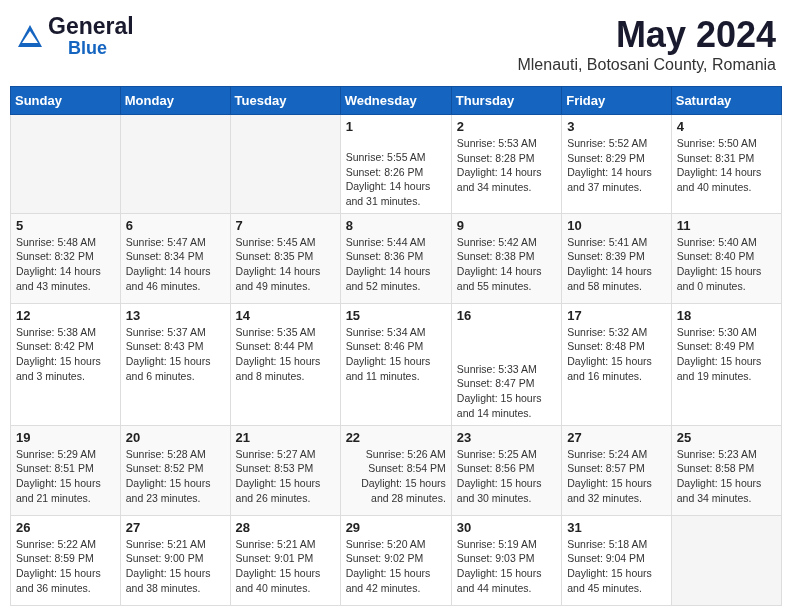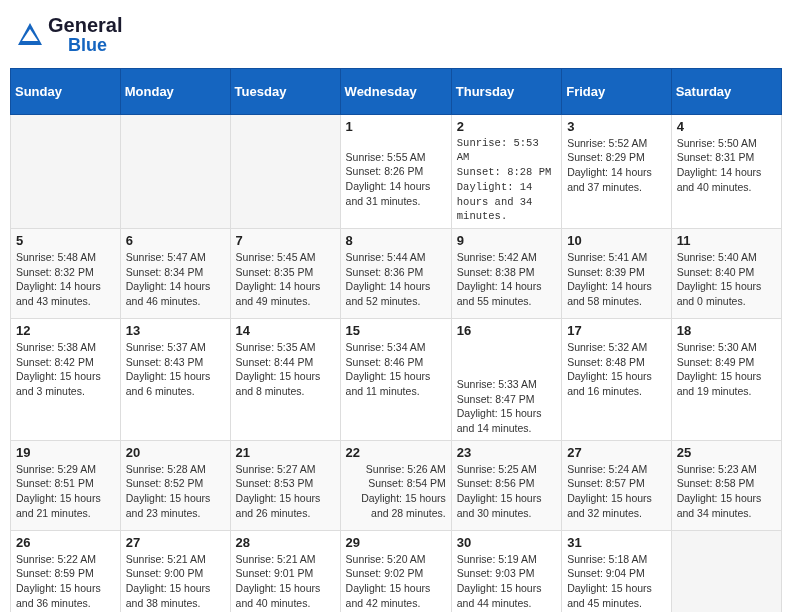--- a/index.html
+++ b/index.html
@@ -21,21 +21,21 @@
       display: flex;
       align-items: center;
       gap: 0;
     }
     .logo-text {
       display: flex;
       flex-direction: column;
       line-height: 1.1;
     }
     .logo-general {
-      font-size: 20px;
+      font-size: 23px;
       font-weight: bold;
       color: #1a1a2e;
     }
     .logo-blue {
       font-size: 18px;
       font-weight: bold;
       color: #1565c0;
       margin-left: 20px;
     }
     .logo-icon {
@@ -56,21 +56,21 @@
       color: #333;
     }
     .calendar {
       width: 100%;
       border-collapse: collapse;
       border: 1px solid #ccc;
     }
     .calendar th {
       background-color: #1565c0;
       color: white;
-      padding: 15px 4px;
+      padding: 6px 4px;
       font-size: 13px;
       font-weight: bold;
       text-align: left;
       border: 1px solid #1050a0;
     }
     .calendar td {
       vertical-align: top;
       padding: 4px 5px;
       border: 1px solid #ddd;
       width: 113px;
@@ -102,20 +102,24 @@
   <div class="logo">
     <svg class="logo-icon" viewBox="0 0 28 28">
       <polygon points="14,2 26,24 2,24" fill="#1565c0"></polygon>
       <polygon points="14,8 22,20 6,20" fill="white"></polygon>
     </svg>
     <div class="logo-text">
       <span class="logo-general">General</span>
       <span class="logo-blue">Blue</span>
     </div>
   </div>
+  <div class="title-area">
+    <div class="month-year">May 2024</div>
+    <div class="location">Mlenauti, Botosani County, Romania</div>
+  </div>
 </div>
 
 <table class="calendar">
   <thead>
     <tr>
     <th>Sunday</th>
         <th>Monday</th>
         <th>Tuesday</th>
         <th>Wednesday</th>
         <th>Thursday</th>
@@ -129,21 +133,21 @@
         <td class="empty-cell"></td>
         <td class="empty-cell"></td>
         <td>
           <div class="day-number">1</div>
           <div class="day-info" style="white-space: pre-line; margin-top: 16px;">Sunrise: 5:55 AM
 Sunset: 8:26 PM
 Daylight: 14 hours and 31 minutes.</div>
         </td>
         <td>
           <div class="day-number">2</div>
-          <div class="day-info" style="white-space: pre-line; font-family: Liberation Mono, monospace;">Sunrise: 5:53 AM
+          <div class="day-info" style="white-space: pre-line;">Sunrise: 5:53 AM
 Sunset: 8:28 PM
 Daylight: 14 hours and 34 minutes.</div>
         </td>
         <td>
           <div class="day-number">3</div>
           <div class="day-info" style="white-space: pre-line;">Sunrise: 5:52 AM
 Sunset: 8:29 PM
 Daylight: 14 hours and 37 minutes.</div>
         </td>
         <td>

